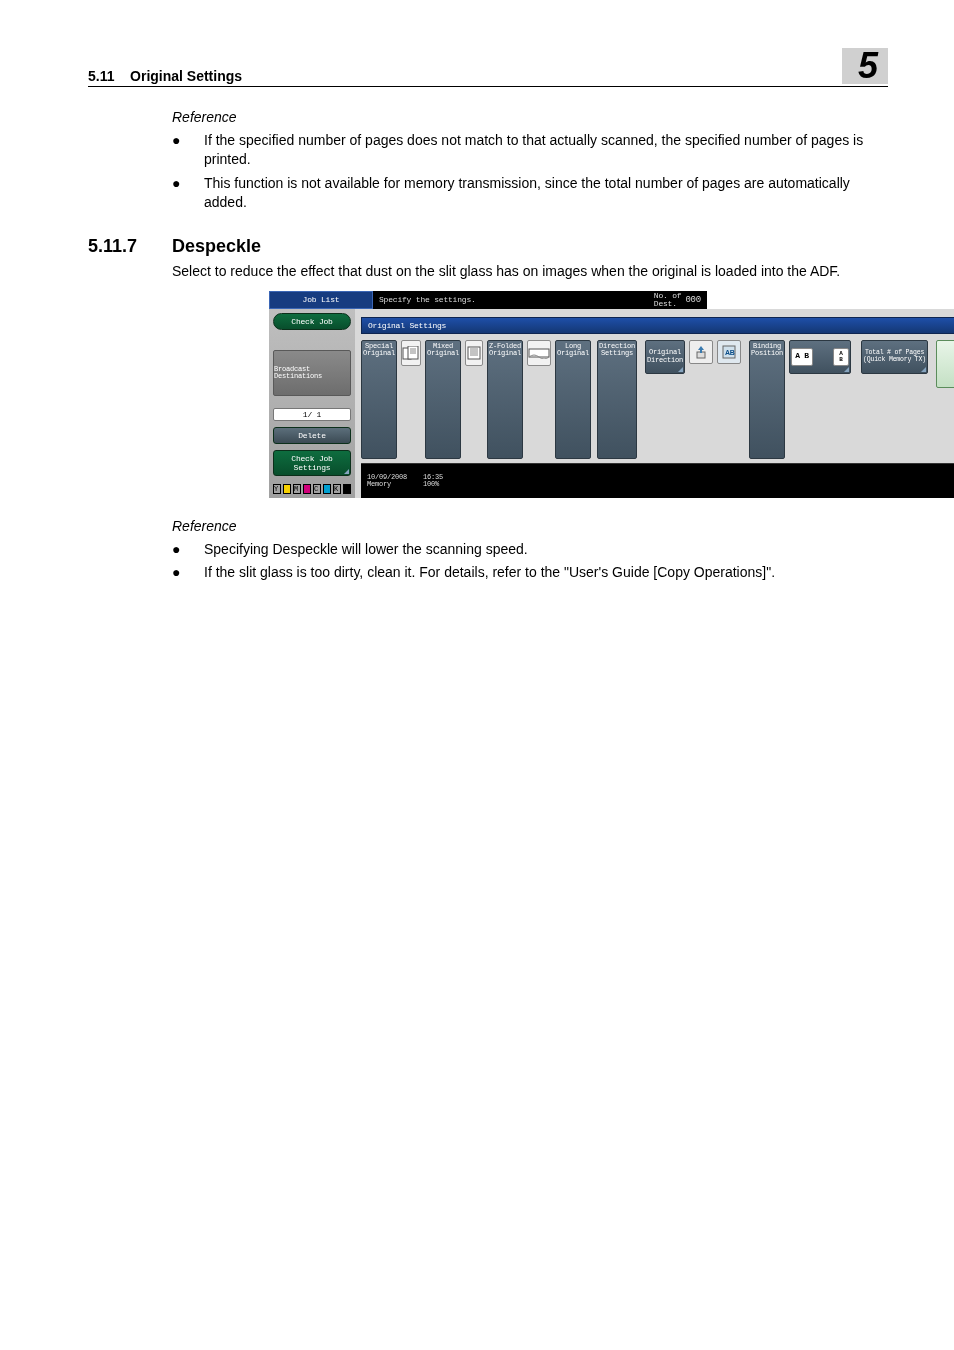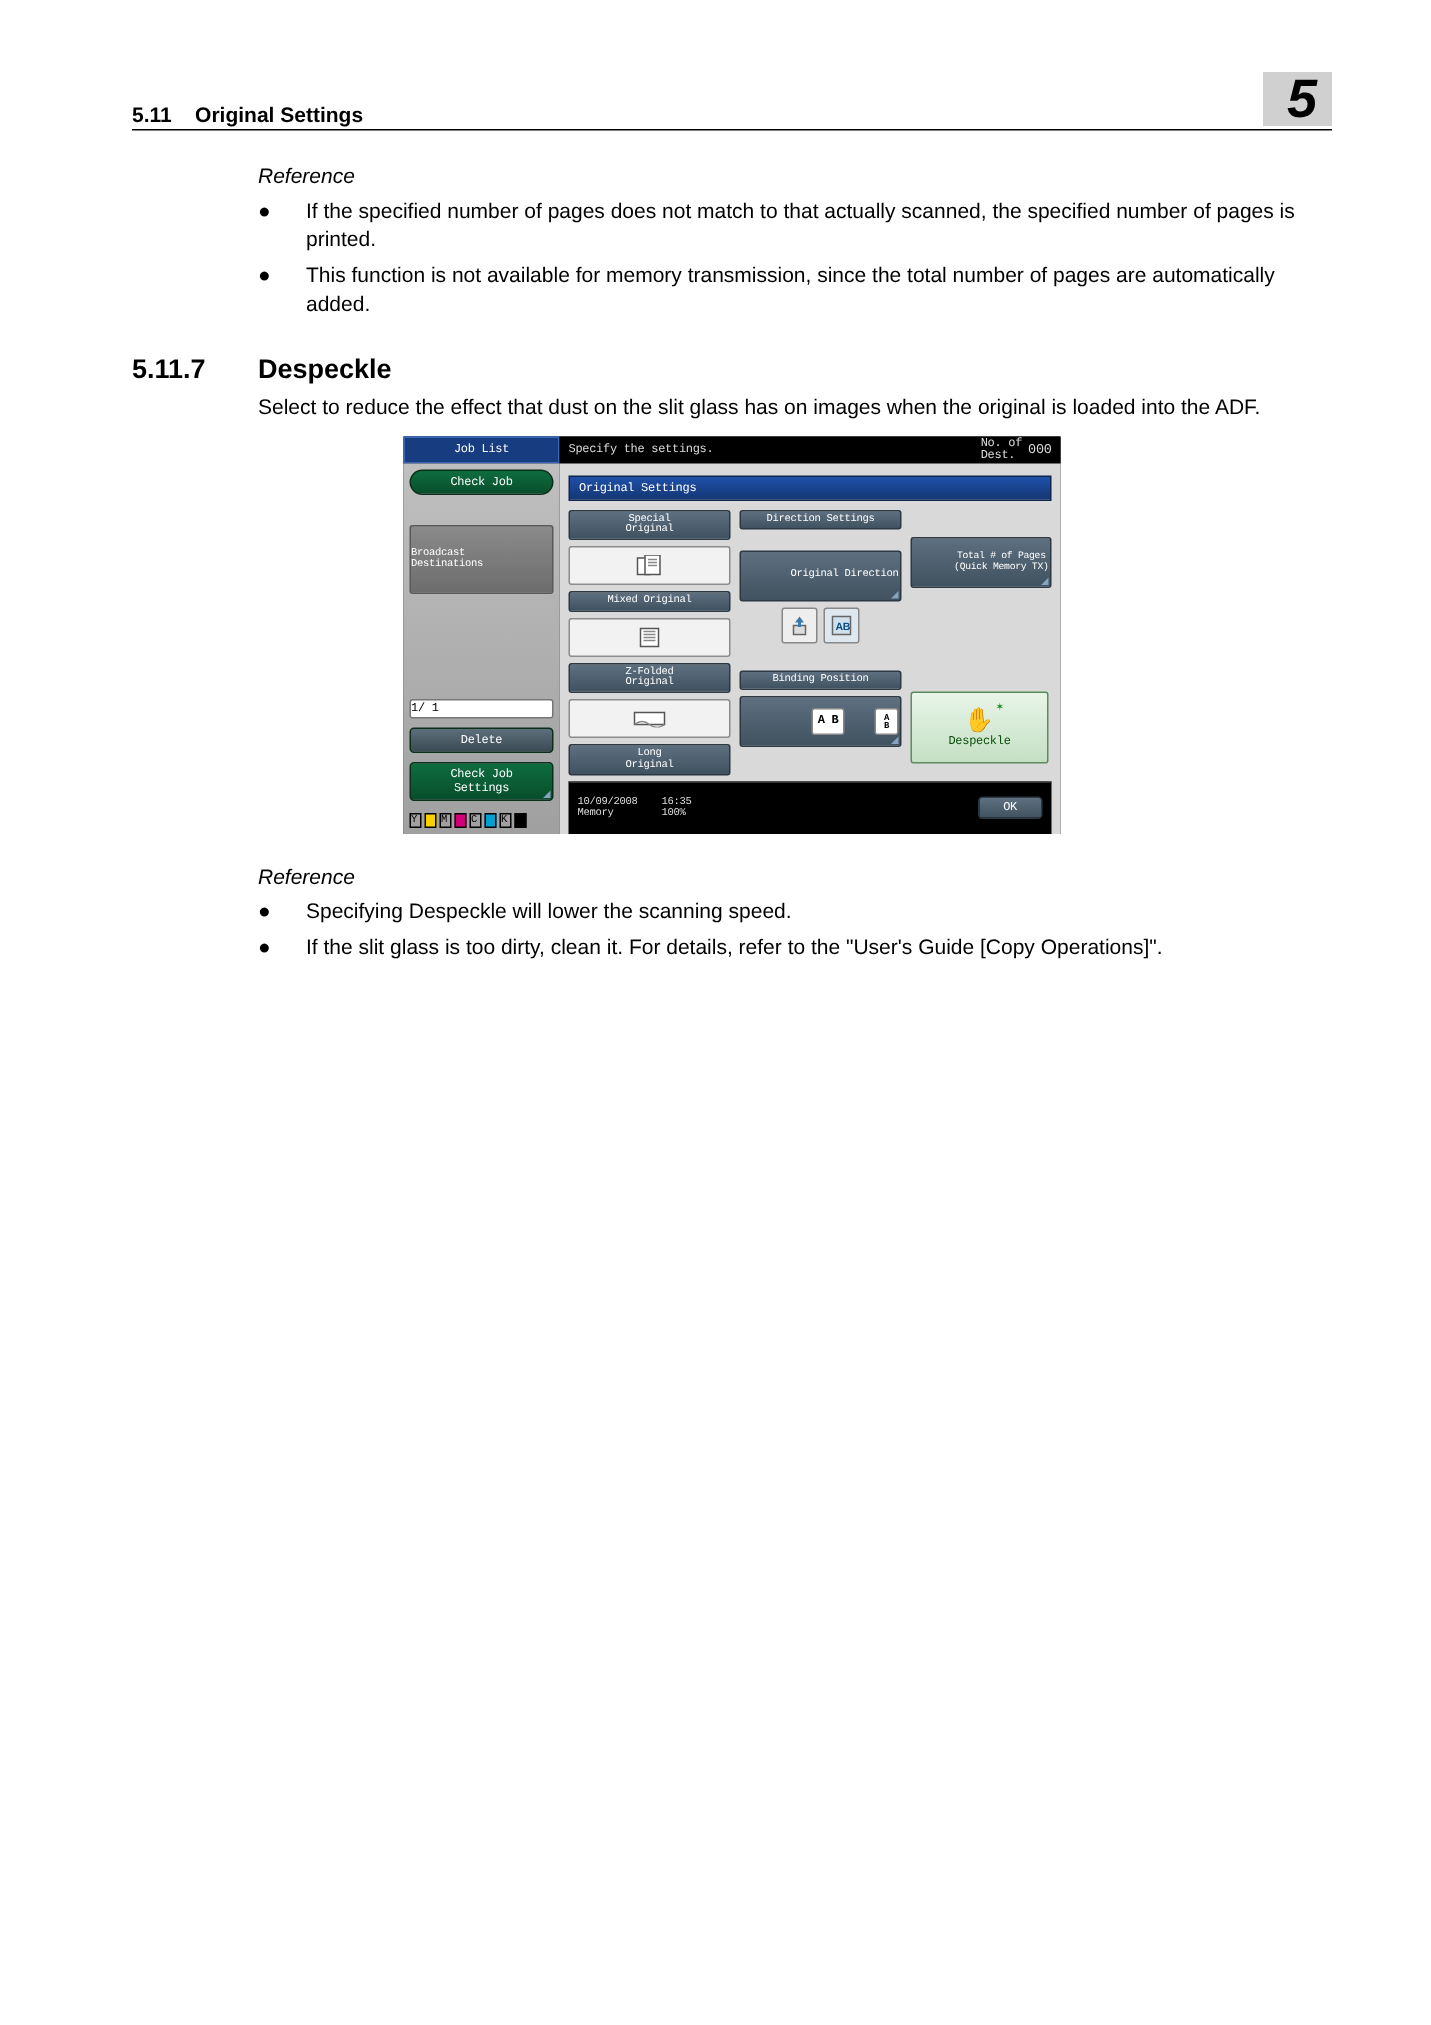--- a/index.html
+++ b/index.html
@@ -159,21 +159,21 @@
     font-size: 7px;
     line-height: 1;
   }
   .ss-left-gap {
     flex: 1;
   }
   .ss-page {
     background: #fff;
     border: 1px solid #777;
     color: #000;
-    text-align: left;
+    text-align: center;
     padding: 1px 0;
     border-radius: 2px;
   }
   .ss-left-btn.dark {
     background: linear-gradient(#5c6f7b, #3b4a54);
     border-radius: 3px;
     text-align: center;
   }
   .ss-left-btn.grn2 {
     border-radius: 3px;
@@ -206,21 +206,21 @@
   }
   .ss-grid {
     display: flex;
     gap: 6px;
     padding: 6px 0 4px 0;
     flex: 1;
   }
   .ss-col {
     flex: 1;
     display: flex;
-    flex-direction: column;
+    flex-direction: row;
     gap: 4px;
   }
   .ss-col.narrow {
     flex: 0 0 94px;
   }
   .opt-btn {
     background: linear-gradient(#5e7080, #40515f);
     border: 1px solid #2c3842;
     color: #fff;
     text-align: center;

